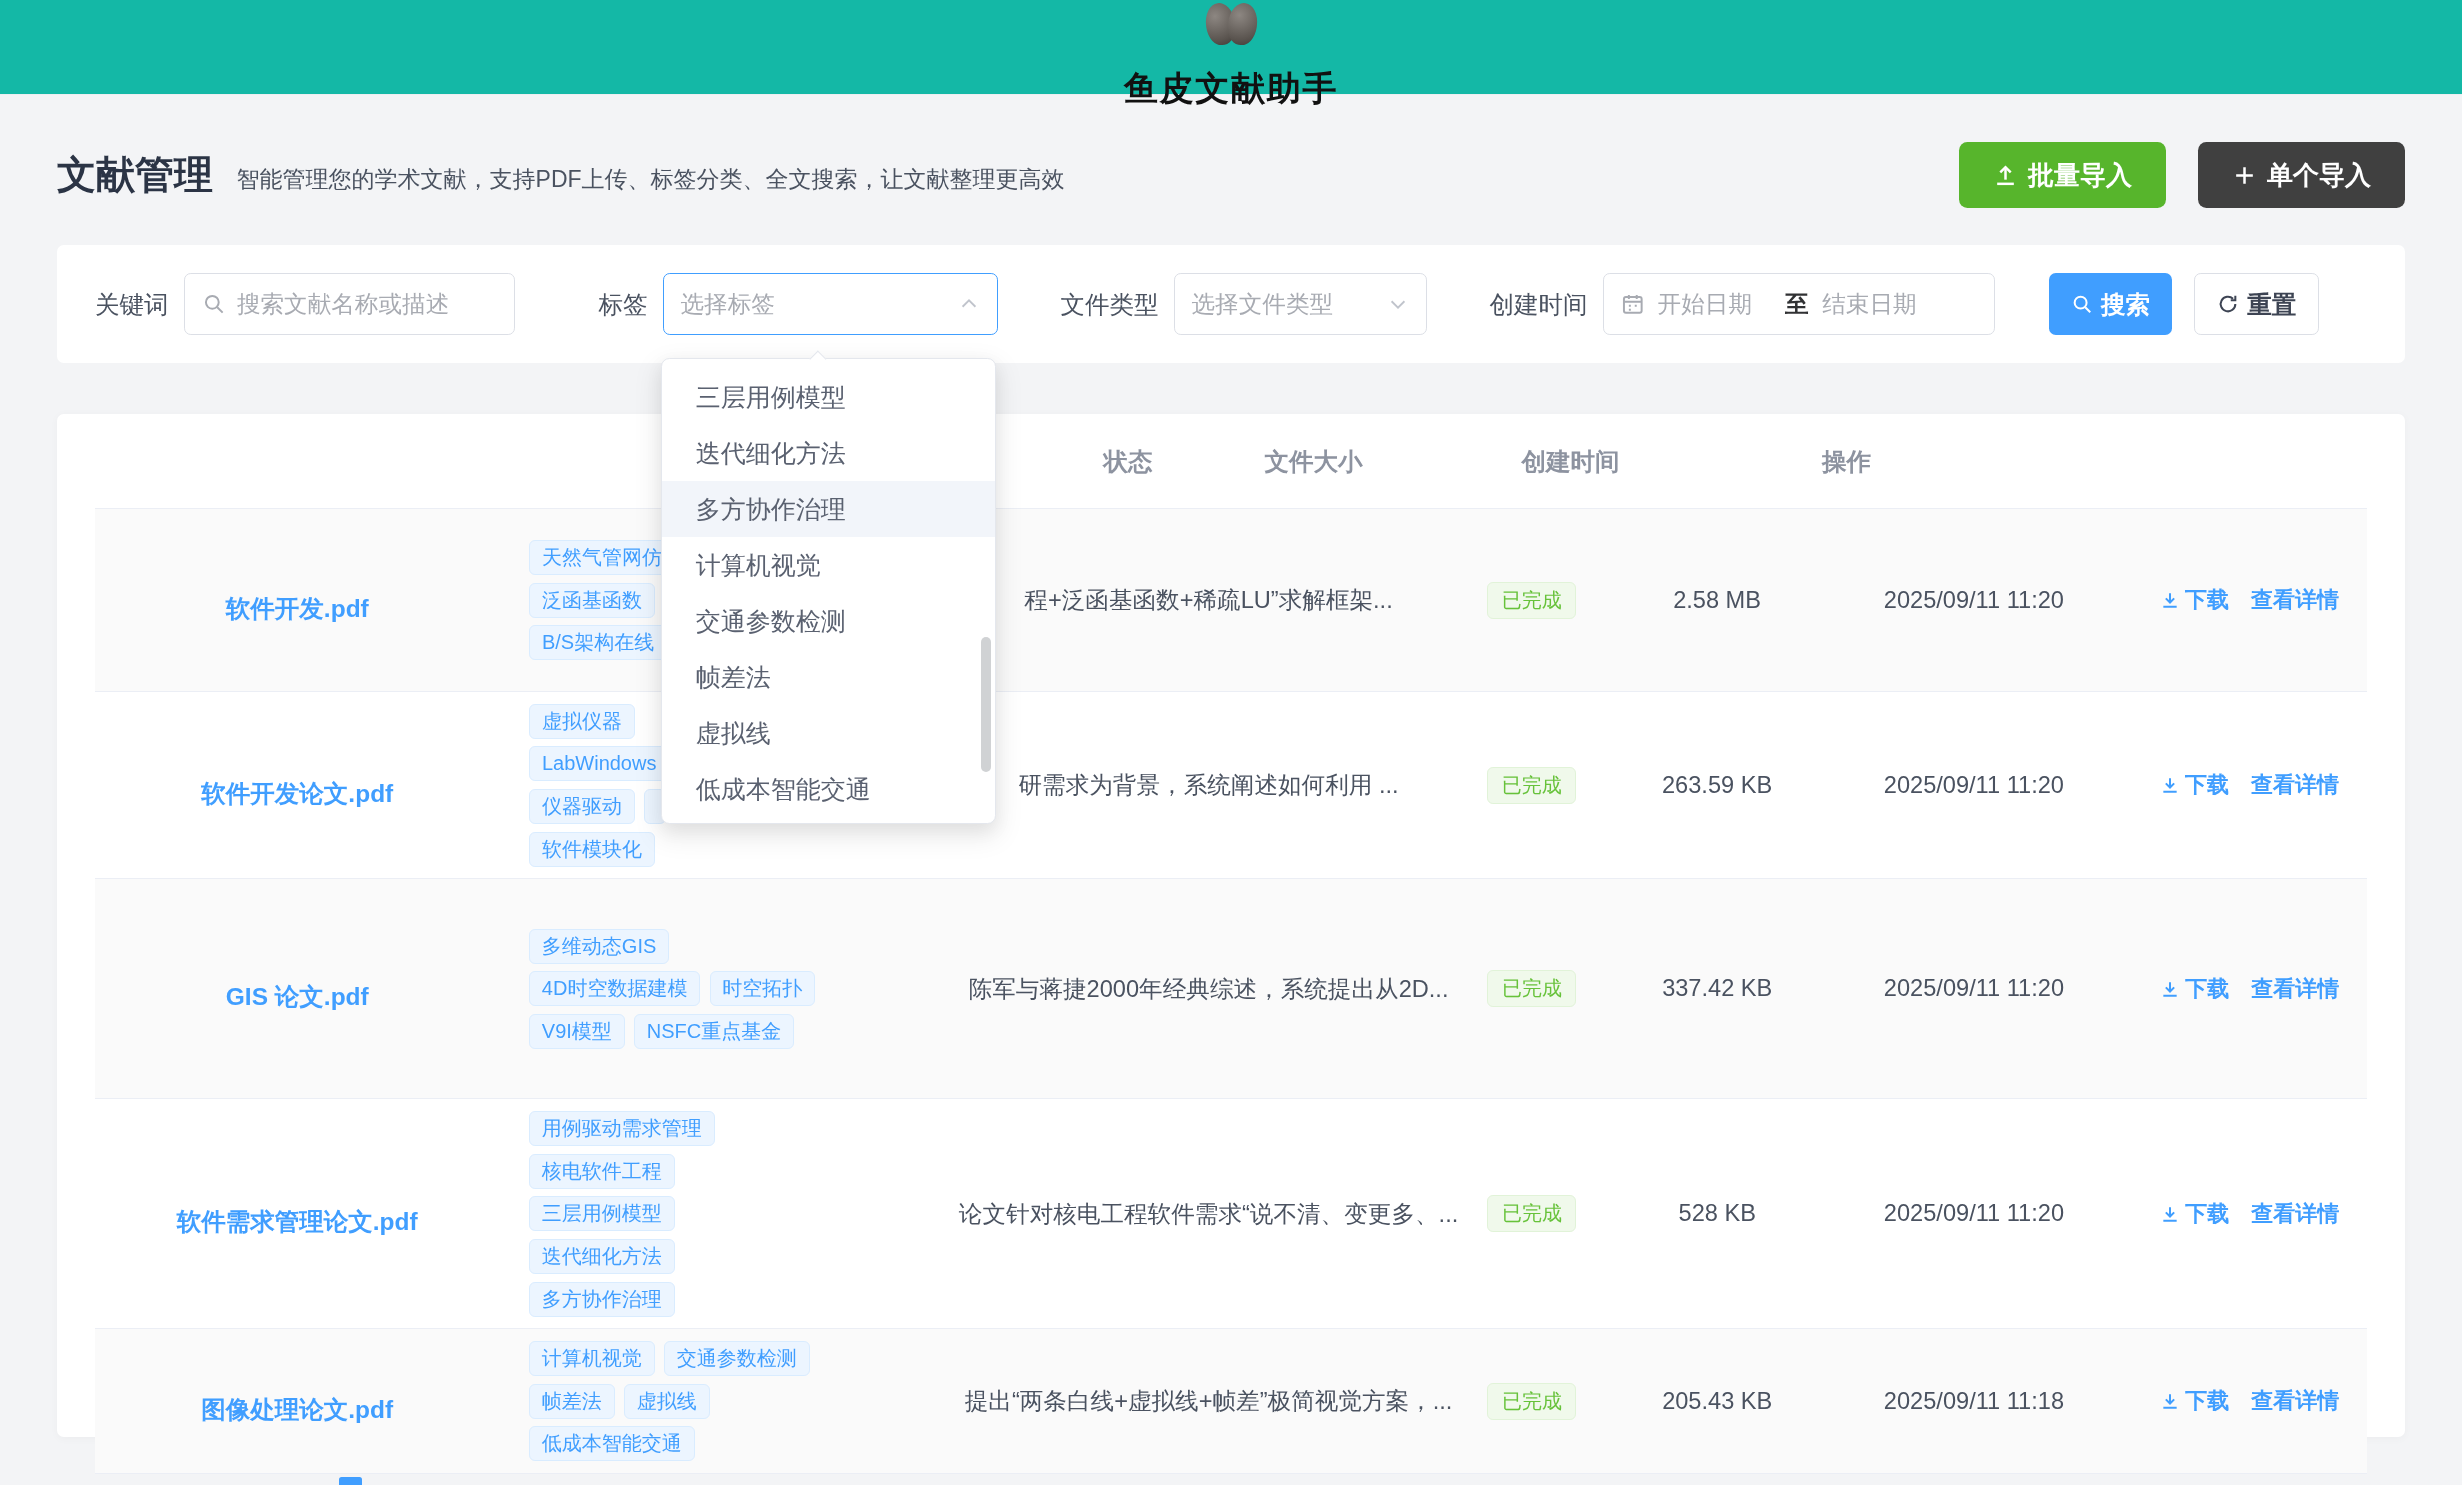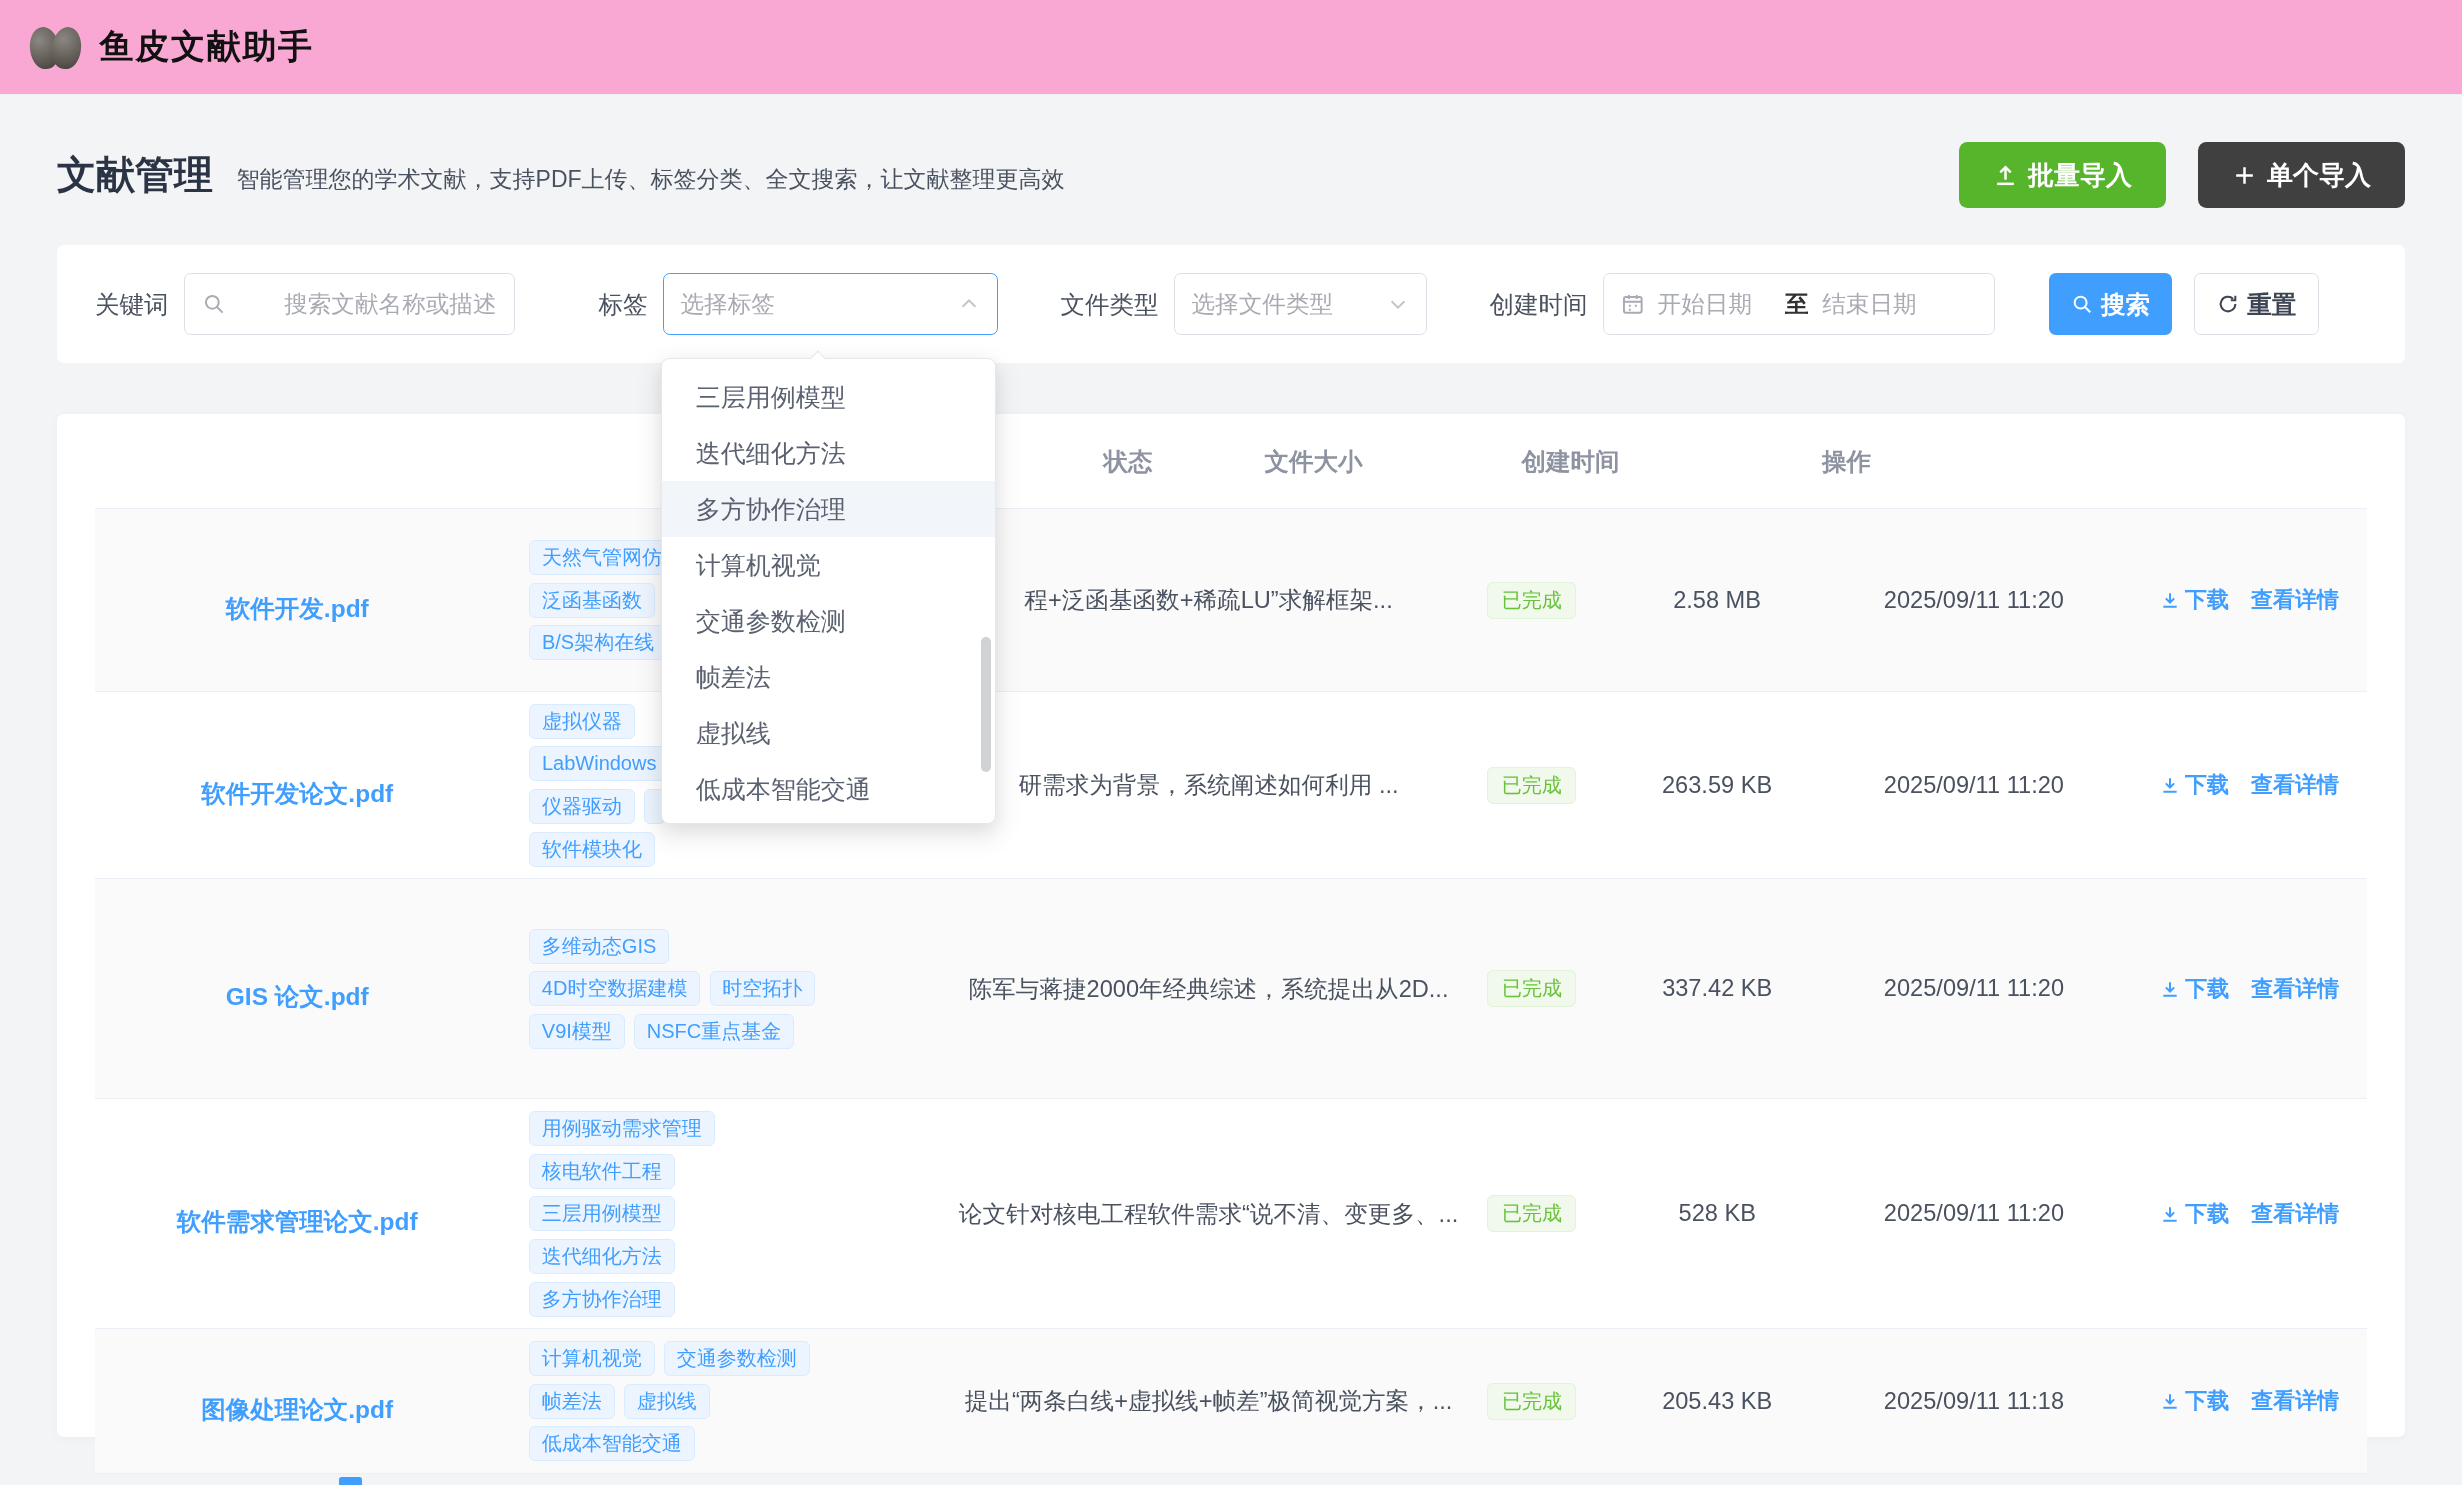--- a/index.html
+++ b/index.html
@@ -4,22 +4,22 @@
 <style>
   * { margin:0; padding:0; box-sizing:border-box; }
   html,body { width:2462px; height:1485px; overflow:hidden; }
   body {
     background:#f3f4f6;
     font-family:"Liberation Sans","DejaVu Sans",sans-serif;
     color:#303133;
   }
   
   .app-header {
-    height:95px; background:#f9a8d4; display:flex; align-items:center;
-    padding:0 30px; gap:18.6px; border-bottom:0.8px solid #eceef1;
+    height:95px; background:#14b8a6; display:flex; align-items:center;
+    padding:0 30px; gap:18.6px; border-bottom:0.8px solid #eceef1;flex-direction:column;
   }
   .logo { width:51px; height:47px; position:relative; flex:0 0 auto; }
   .logo i { position:absolute; top:3.4px; width:29px; height:42px; border-radius:50% 50% 46% 46%;
     background:radial-gradient(circle at 35% 30%, #8d8782, #5a544f 70%, #3e3935); }
   .logo i:first-child { left:0; transform:rotate(-8deg); }
   .logo i:last-child  { right:0; transform:rotate(8deg); }
   .app-title { font-size:34px; font-weight:bold; color:#111; letter-spacing:1.7px; }
 
   
   .page-head { margin:47px 57px 0 57px; display:flex; align-items:center; }
@@ -35,21 +35,21 @@
 
   
   .filter-card { margin:37px 57px 0 57px; height:118px; background:#fff; border-radius:6.8px;
     display:flex; align-items:center; padding:0 38px; }
   .f-label { font-size:24.5px; color:#4a5260; margin-right:15px; white-space:nowrap; }
   .box { height:62px; background:#fff; border:1.7px solid #dcdfe6; border-radius:6.8px;
     display:flex; align-items:center; padding:0 17px; font-size:23.6px; }
   .box .ph { color:#a8abb2; white-space:nowrap; }
   .box svg { flex:0 0 auto; }
   .kw-box { width:331px; gap:11.8px; }
-  .kw-box input { border:none; outline:none; width:100%; font-size:23.6px; font-family:inherit; color:#303133;text-align:right; }
+  .kw-box input { border:none; outline:none; width:100%; font-size:23.6px; font-family:inherit; color:#303133; }
   .kw-box input::placeholder { color:#a8abb2; }
   .select { justify-content:space-between; cursor:pointer; }
   .tag-select { width:335px; border-color:#409eff; }
   .ft-select { width:253px; margin-right:0; }
   .date-box { width:392px; gap:13.5px; }
   .date-box input { border:none; outline:none; width:114px; font-size:23.6px; font-family:inherit; }
   .date-box input::placeholder { color:#a8abb2; }
   .to-label { font-size:23.6px; color:#303133; font-weight:bold; }
   .f-btn { height:62px; border-radius:6.8px; font-size:24.5px; display:flex; align-items:center;
     gap:8.4px; padding:0 22px; cursor:pointer; font-family:inherit; font-weight:bold; }

